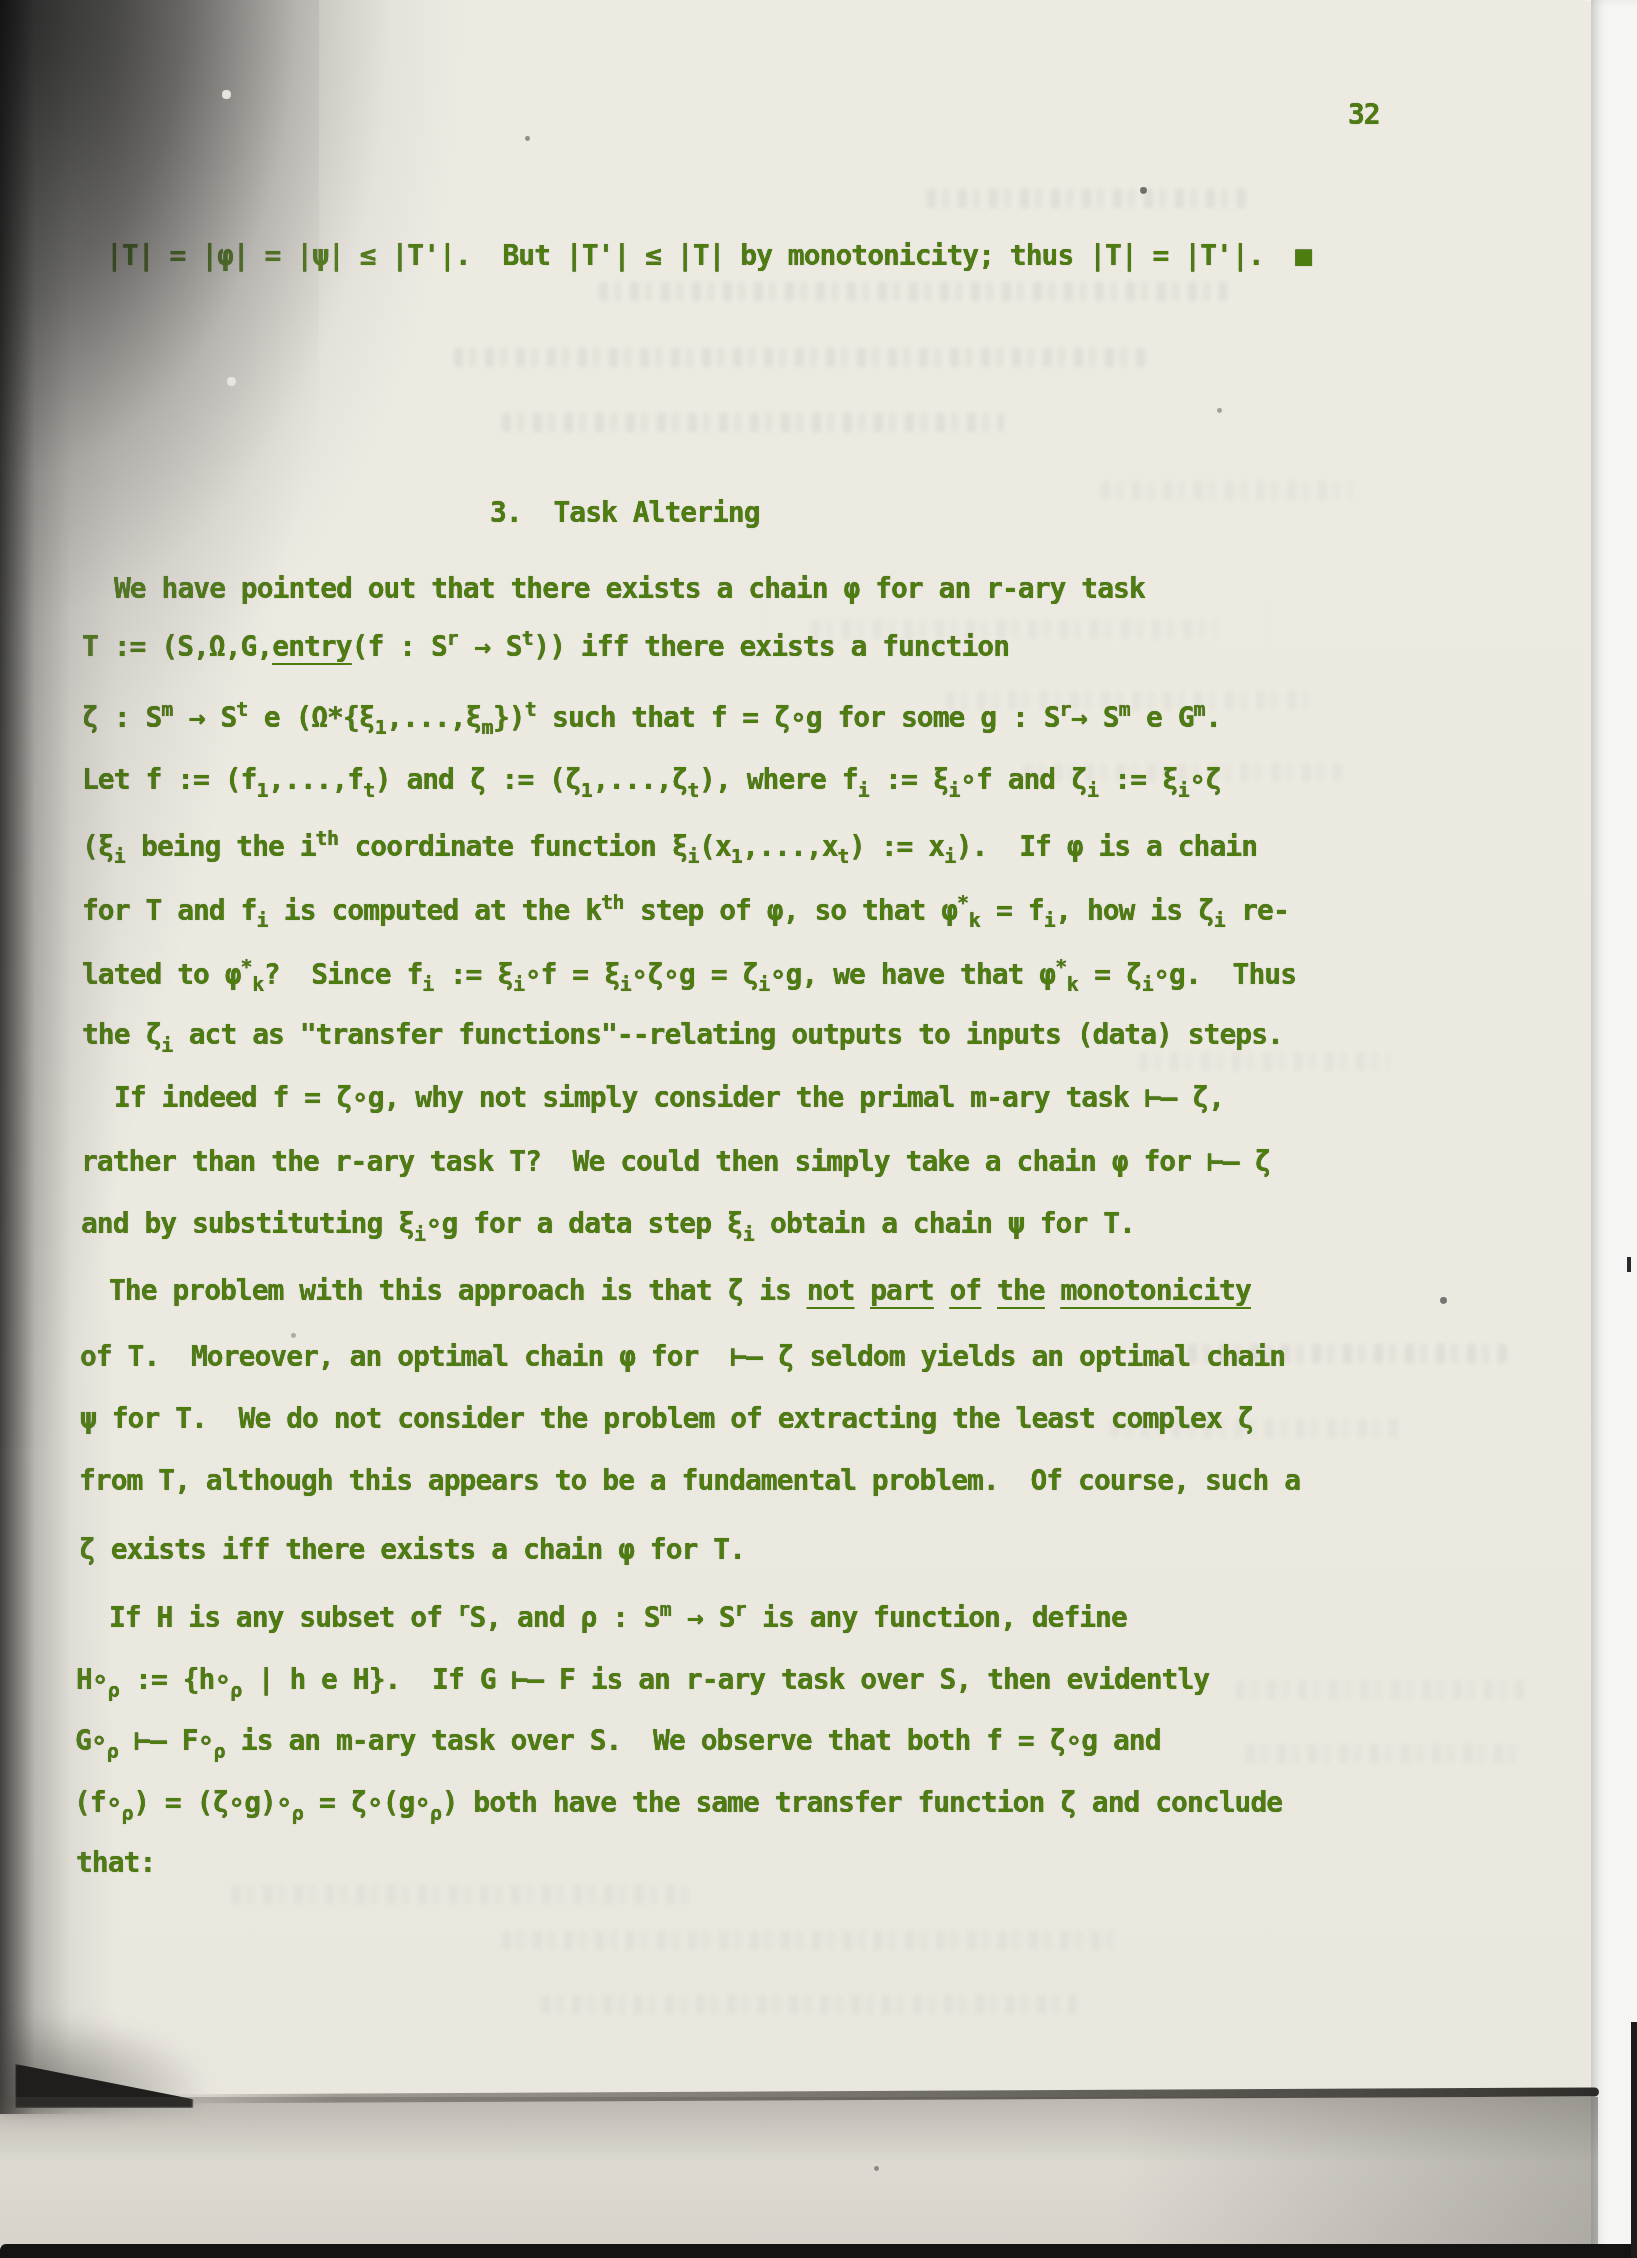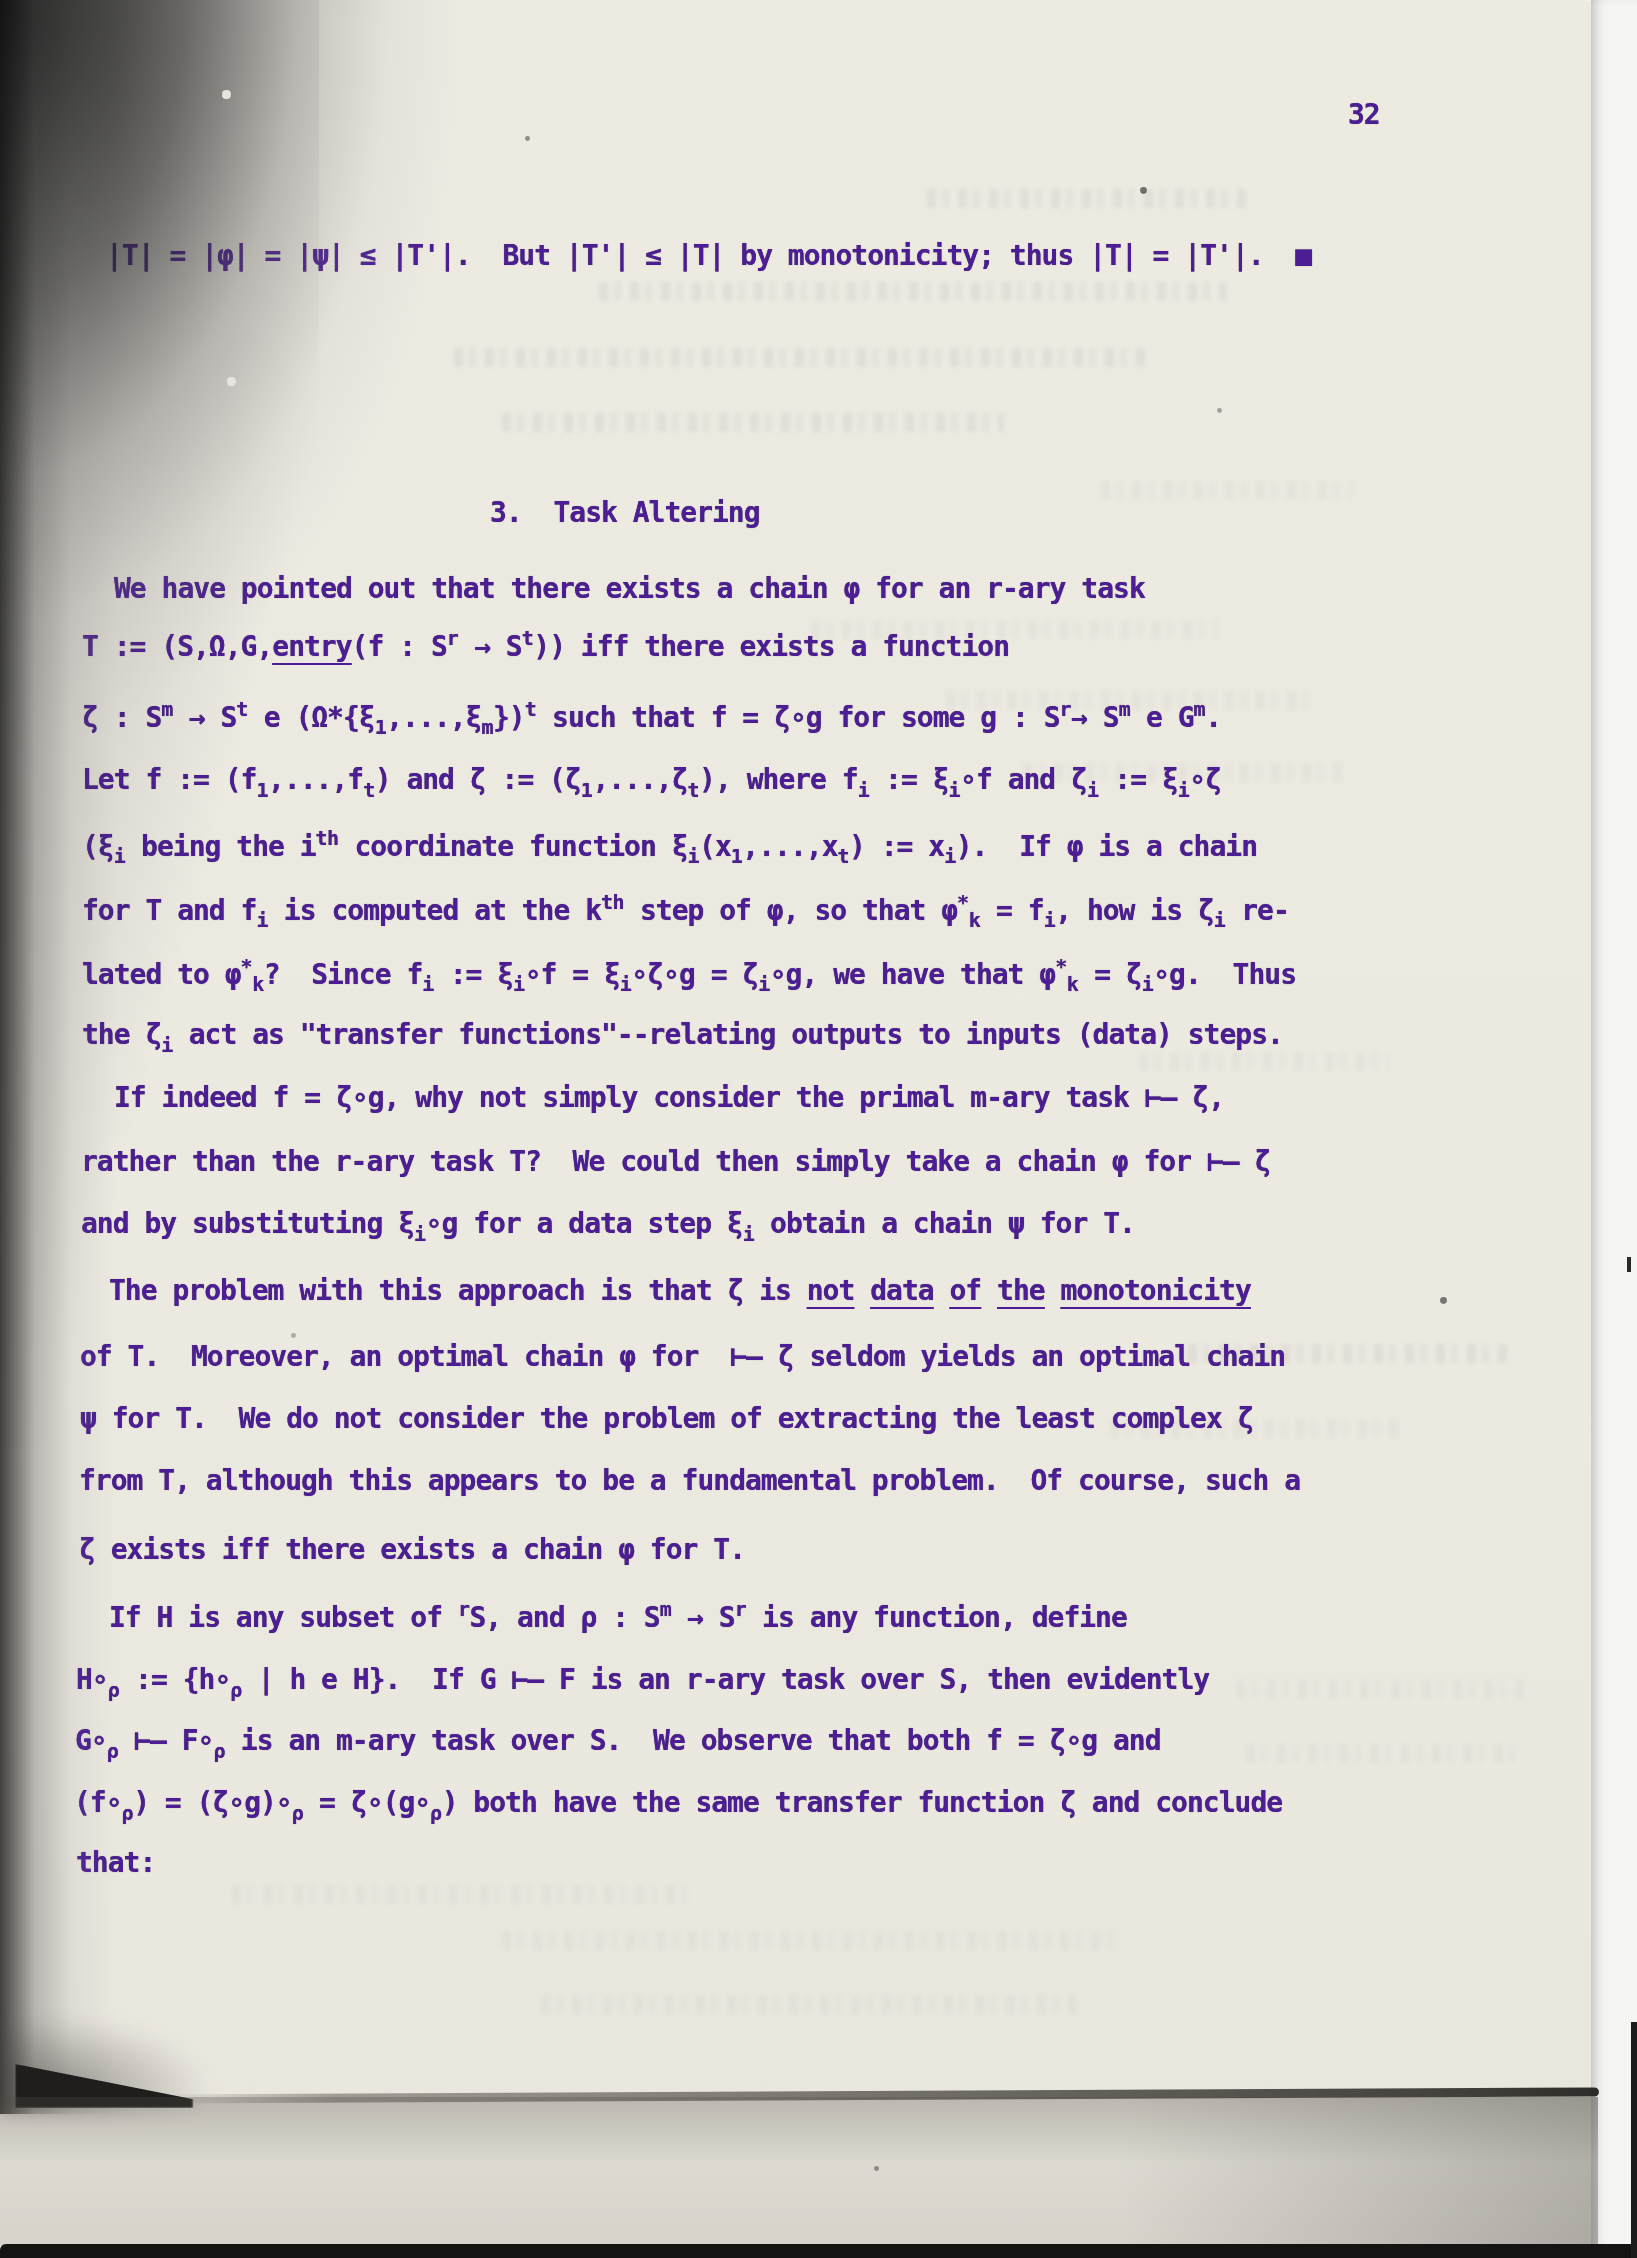--- a/index.html
+++ b/index.html
@@ -39,21 +39,21 @@
   .bleed{position:absolute;height:19.3px;border-radius:2.9px;opacity:.13;filter:blur(2.1px);pointer-events:none;
         background:repeating-linear-gradient(90deg,rgba(70,70,70,.55) 0 8.7px,rgba(70,70,70,0) 8.7px 15.4px,
         rgba(70,70,70,.38) 15.4px 22px,rgba(70,70,70,0) 22px 31px);}
   .bleed.lite{opacity:.08;filter:blur(2.7px);}
   .specks{position:absolute;left:0;top:0;width:2.9px;height:2.9px;border-radius:50%;background:rgba(0,0,0,0);
         box-shadow:1142px 189px 0 1.9px rgba(60,60,58,.7), 526px 137px 0 1px rgba(50,50,48,.5),
         1218px 409px 0 1px rgba(70,70,66,.45), 1442px 1299px 0 1.9px rgba(40,40,38,.6),
         292px 1334px 0 1px rgba(80,78,74,.4), 875px 2167px 0 1px rgba(60,58,54,.5),
         225px 93px 0 2.9px rgba(235,233,227,.95), 230px 380px 0 2.9px rgba(235,233,227,.9);}
   
-  .line{position:absolute;font-size:28px;font-weight:600;letter-spacing:-1px;color:#4c1d95;
+  .line{position:absolute;font-size:28px;font-weight:600;letter-spacing:-1px;color:#4d7c0f;
         white-space:pre;text-shadow:0 0 0.7px rgba(43,42,39,.85);}
   .line sup{font-size:20px;vertical-align:10.6px;letter-spacing:-0.5px;}
   .line sub{font-size:20px;vertical-align:-7.7px;letter-spacing:-0.5px;}
   .line .ul{text-decoration:underline;text-decoration-thickness:2.4px;text-underline-offset:6.8px;}
 </style>
 </head>
 <body>
 
 <div id="scan">
   <div class="page"></div>
@@ -88,21 +88,21 @@
   <div class="line" style="left:82px;top:763px;">Let f := (f<sub>1</sub>,...,f<sub>t</sub>) and ζ := (ζ<sub>1</sub>,...,ζ<sub>t</sub>), where f<sub>i</sub> := ξ<sub>i</sub>∘f and ζ<sub>i</sub> := ξ<sub>i</sub>∘ζ</div>
   <div class="line" style="left:82px;top:826px;">(ξ<sub>i</sub> being the i<sup>th</sup> coordinate function ξ<sub>i</sub>(x<sub>1</sub>,...,x<sub>t</sub>) := x<sub>i</sub>).  If φ is a chain</div>
   <div class="line" style="left:82px;top:890px;">for T and f<sub>i</sub> is computed at the k<sup>th</sup> step of φ, so that φ<sup>*</sup><sub>k</sub> = f<sub>i</sub>, how is ζ<sub>i</sub> re-</div>
   <div class="line" style="left:82px;top:954px;">lated to φ<sup>*</sup><sub>k</sub>?  Since f<sub>i</sub> := ξ<sub>i</sub>∘f = ξ<sub>i</sub>∘ζ∘g = ζ<sub>i</sub>∘g, we have that φ<sup>*</sup><sub>k</sub> = ζ<sub>i</sub>∘g.  Thus</div>
   <div class="line" style="left:82px;top:1018px;">the ζ<sub>i</sub> act as "transfer functions"--relating outputs to inputs (data) steps.</div>
 
   <div class="line" style="left:114px;top:1081px;">If indeed f = ζ∘g, why not simply consider the primal m-ary task ⊢— ζ,</div>
   <div class="line" style="left:81px;top:1145px;">rather than the r-ary task T?  We could then simply take a chain φ for ⊢— ζ</div>
   <div class="line" style="left:81px;top:1207px;">and by substituting ξ<sub>i</sub>∘g for a data step ξ<sub>i</sub> obtain a chain ψ for T.</div>
 
-  <div class="line" style="left:109px;top:1274px;">The problem with this approach is that ζ is <span class="ul">not</span> <span class="ul">data</span> <span class="ul">of</span> <span class="ul">the</span> <span class="ul">monotonicity</span></div>
+  <div class="line" style="left:109px;top:1274px;">The problem with this approach is that ζ is <span class="ul">not</span> <span class="ul">part</span> <span class="ul">of</span> <span class="ul">the</span> <span class="ul">monotonicity</span></div>
   <div class="line" style="left:80px;top:1340px;">of T.  Moreover, an optimal chain φ for  ⊢— ζ seldom yields an optimal chain</div>
   <div class="line" style="left:80px;top:1402px;">ψ for T.  We do not consider the problem of extracting the least complex ζ</div>
   <div class="line" style="left:79px;top:1464px;">from T, although this appears to be a fundamental problem.  Of course, such a</div>
   <div class="line" style="left:79px;top:1533px;">ζ exists iff there exists a chain φ for T.</div>
 
   <div class="line" style="left:109px;top:1597px;">If H is any subset of <sup>r</sup>S, and ρ : S<sup>m</sup> → S<sup>r</sup> is any function, define</div>
   <div class="line" style="left:76px;top:1663px;">H∘<sub>ρ</sub> := {h∘<sub>ρ</sub> | h e H}.  If G ⊢— F is an r-ary task over S, then evidently</div>
   <div class="line" style="left:75px;top:1724px;">G∘<sub>ρ</sub> ⊢— F∘<sub>ρ</sub> is an m-ary task over S.  We observe that both f = ζ∘g and</div>
   <div class="line" style="left:74px;top:1786px;">(f∘<sub>ρ</sub>) = (ζ∘g)∘<sub>ρ</sub> = ζ∘(g∘<sub>ρ</sub>) both have the same transfer function ζ and conclude</div>
   <div class="line" style="left:76px;top:1846px;">that:</div>

